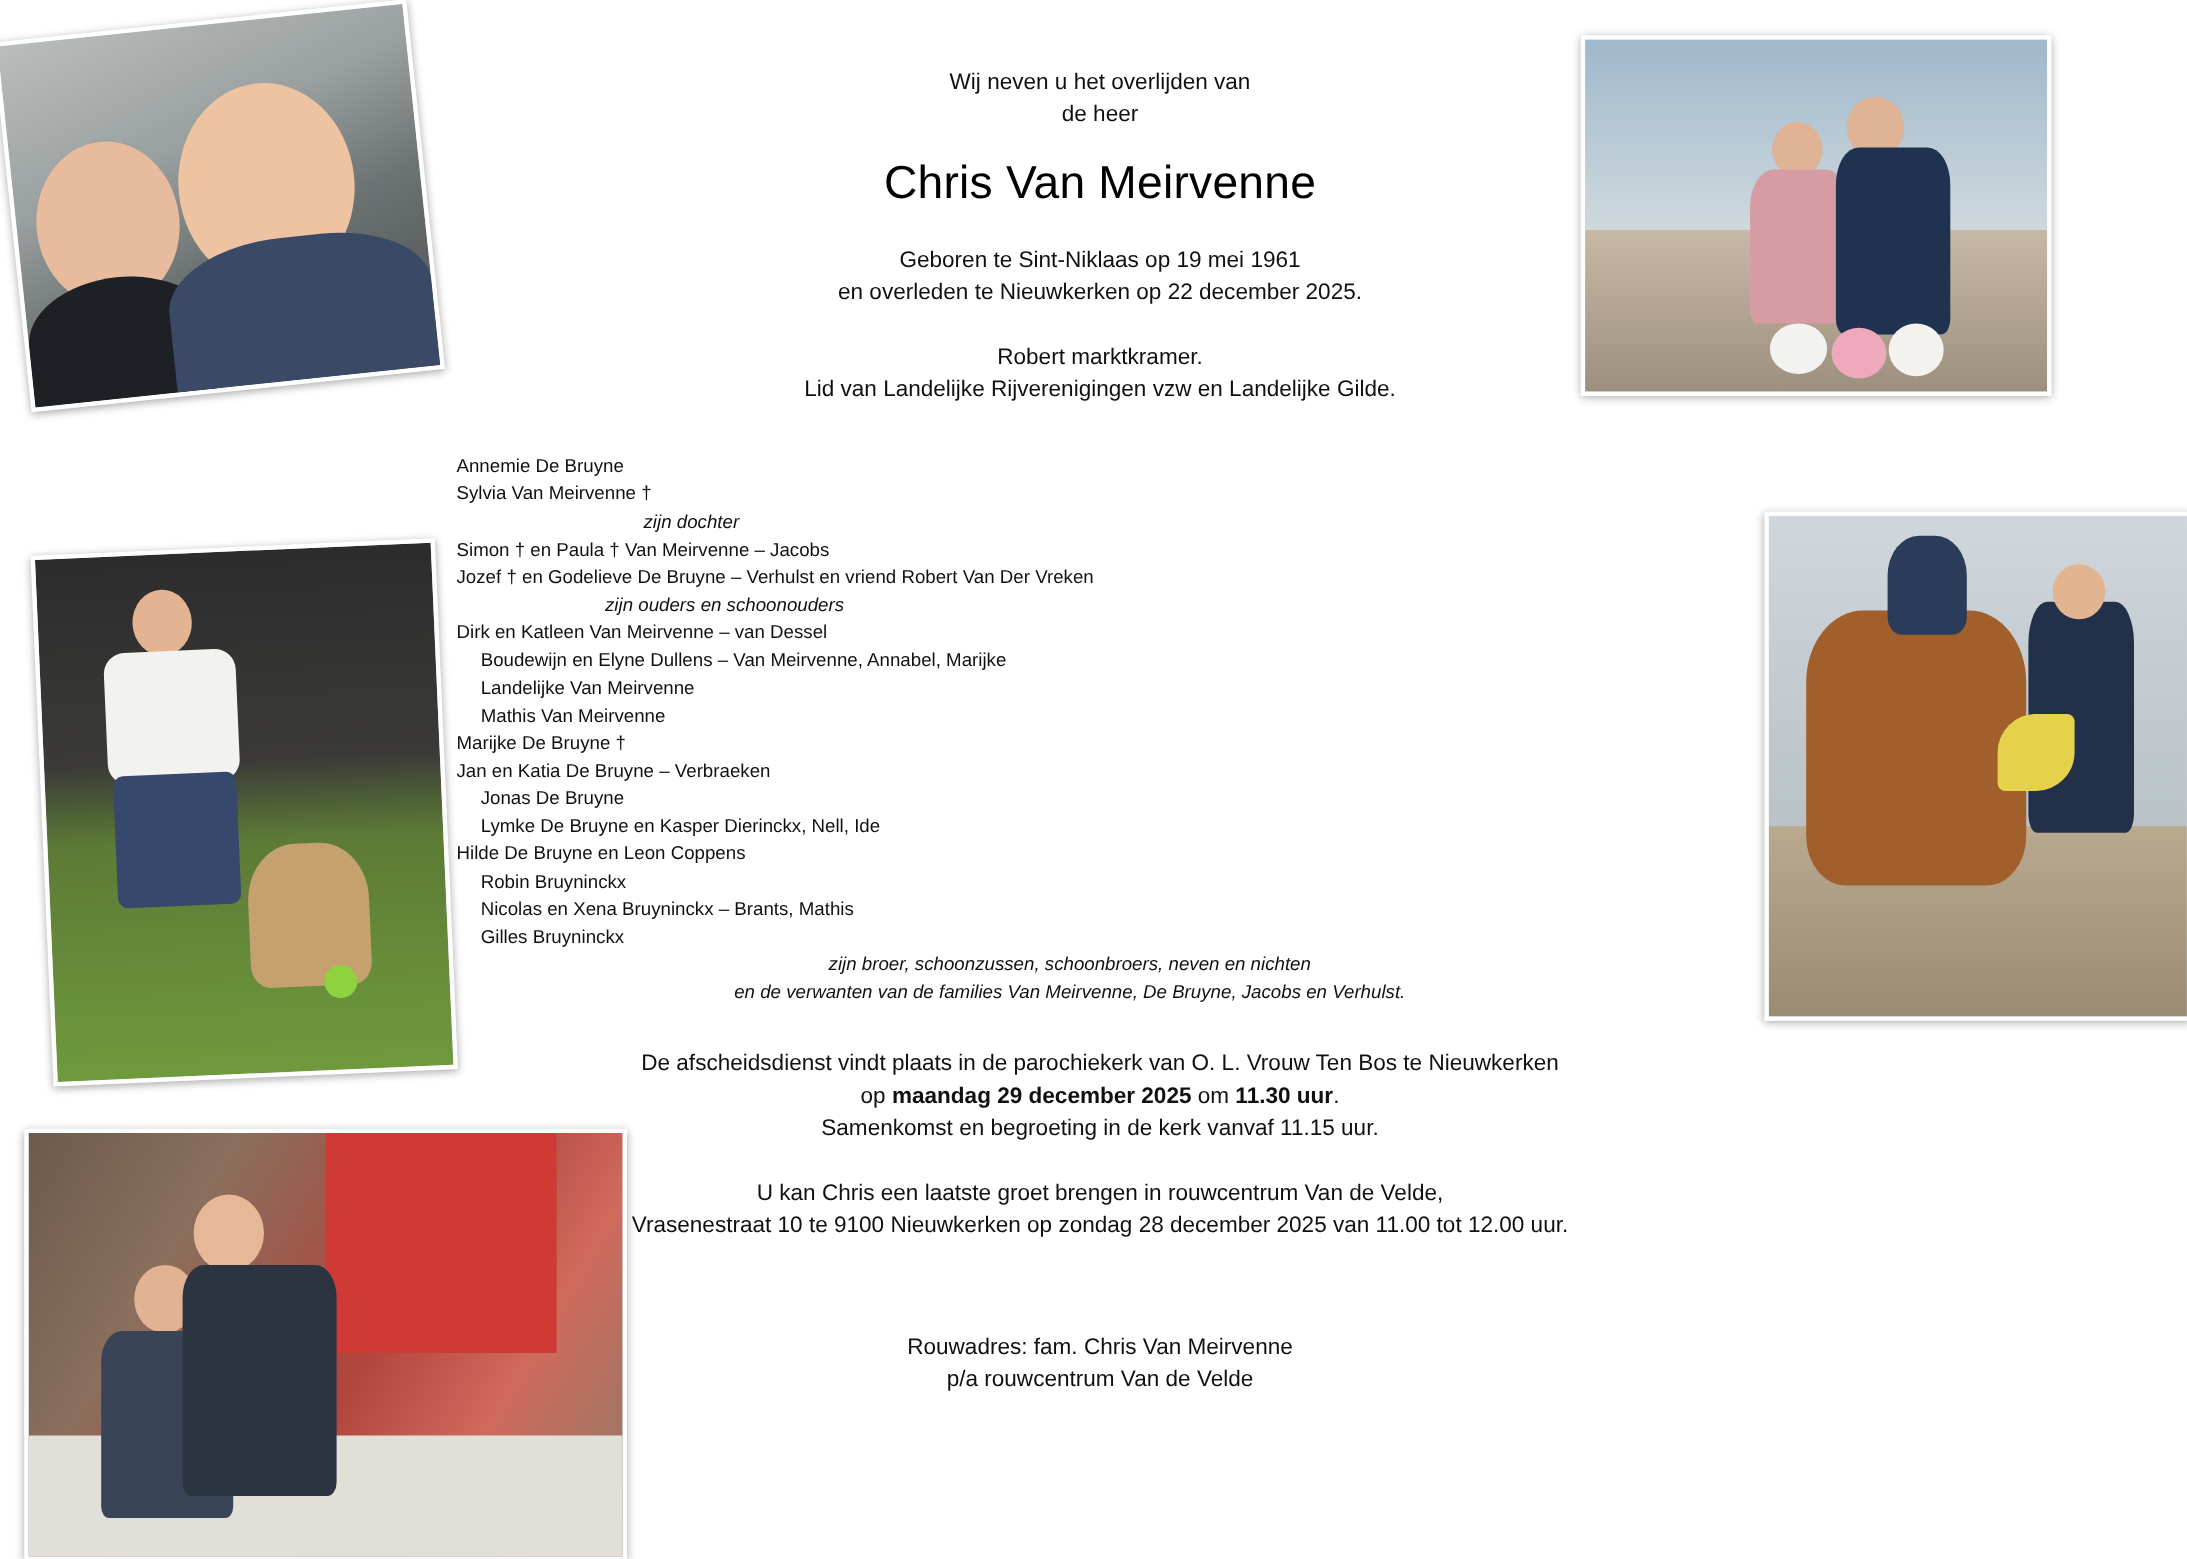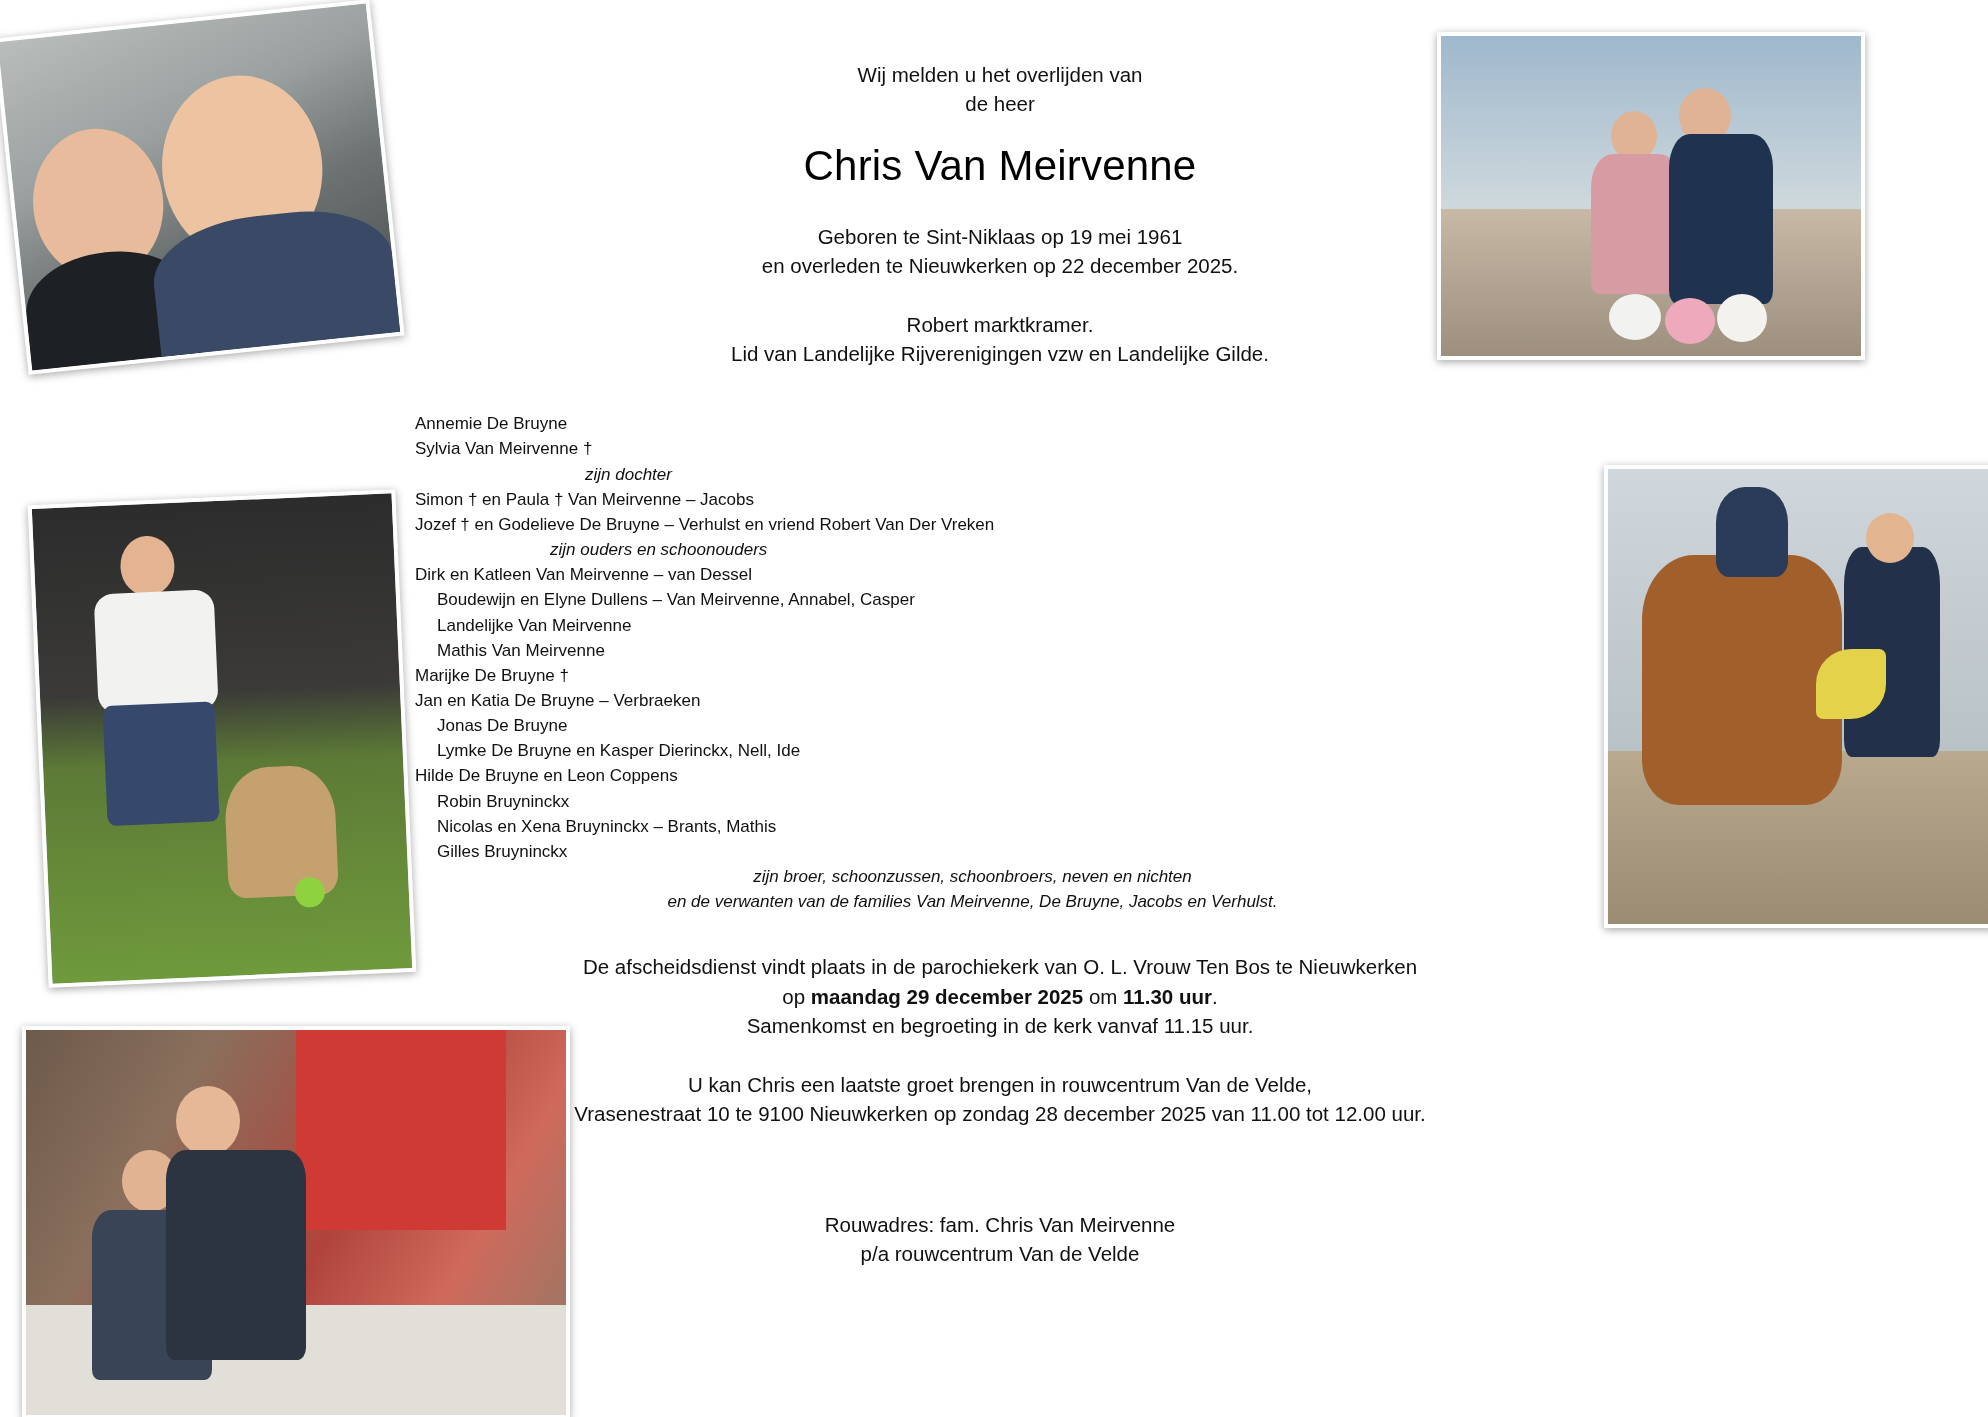--- a/index.html
+++ b/index.html
@@ -155,42 +155,42 @@
   <div style="position:absolute; left:270px; top:0; width:210px; height:200px; background:#cf3b34;"></div>
   <div style="position:absolute; left:0; bottom:0; width:540px; height:110px; background:#e2dfd9;"></div>
   <div class="blob" style="left:96px; top:120px; width:56px; height:62px; background:#e2b392;"></div>
   <div class="blob" style="left:150px; top:56px; width:64px; height:70px; background:#e6b897;"></div>
   <div style="position:absolute; left:66px; top:180px; width:120px; height:170px; background:#3a4457; border-radius:16% 16% 6% 6%;"></div>
   <div style="position:absolute; left:140px; top:120px; width:140px; height:210px; background:#2c3442; border-radius:14% 14% 6% 6%;"></div>
 </div>
 
 <div class="doc">
 
-  <div class="intro-line">Wij melden u het overlijden van</div>
+  <div class="intro-line">Wij neven u het overlijden van</div>
   <div class="intro-line">de heer</div>
 
   <div class="name">Chris Van Meirvenne</div>
 
   <div>Geboren te Sint-Niklaas op 19 mei 1961</div>
   <div>en overleden te Nieuwkerken op 22 december 2025.</div>
 
   <div class="spacer-md"></div>
 
   <div>Robert marktkramer.</div>
   <div>Lid van Landelijke Rijverenigingen vzw en Landelijke Gilde.</div>
 
   <div class="family">
       <div>Annemie De Bruyne</div>
       <div>Sylvia Van Meirvenne †</div>
       <div class="rel wide2">zijn dochter</div>
       <div>Simon † en Paula † Van Meirvenne – Jacobs</div>
       <div>Jozef † en Godelieve De Bruyne – Verhulst en vriend Robert Van Der Vreken</div>
       <div class="rel wide">zijn ouders en schoonouders</div>
       <div>Dirk en Katleen Van Meirvenne – van Dessel</div>
-      <div class="indent1">Boudewijn en Elyne Dullens – Van Meirvenne, Annabel, Casper</div>
+      <div class="indent1">Boudewijn en Elyne Dullens – Van Meirvenne, Annabel, Marijke</div>
       <div class="indent1">Landelijke Van Meirvenne</div>
       <div class="indent1">Mathis Van Meirvenne</div>
       <div>Marijke De Bruyne †</div>
       <div>Jan en Katia De Bruyne – Verbraeken</div>
       <div class="indent1">Jonas De Bruyne</div>
       <div class="indent1">Lymke De Bruyne en Kasper  Dierinckx, Nell, Ide</div>
       <div>Hilde De Bruyne en Leon Coppens</div>
       <div class="indent1">Robin Bruyninckx</div>
       <div class="indent1">Nicolas en Xena Bruyninckx – Brants, Mathis</div>
       <div class="indent1">Gilles Bruyninckx</div>

